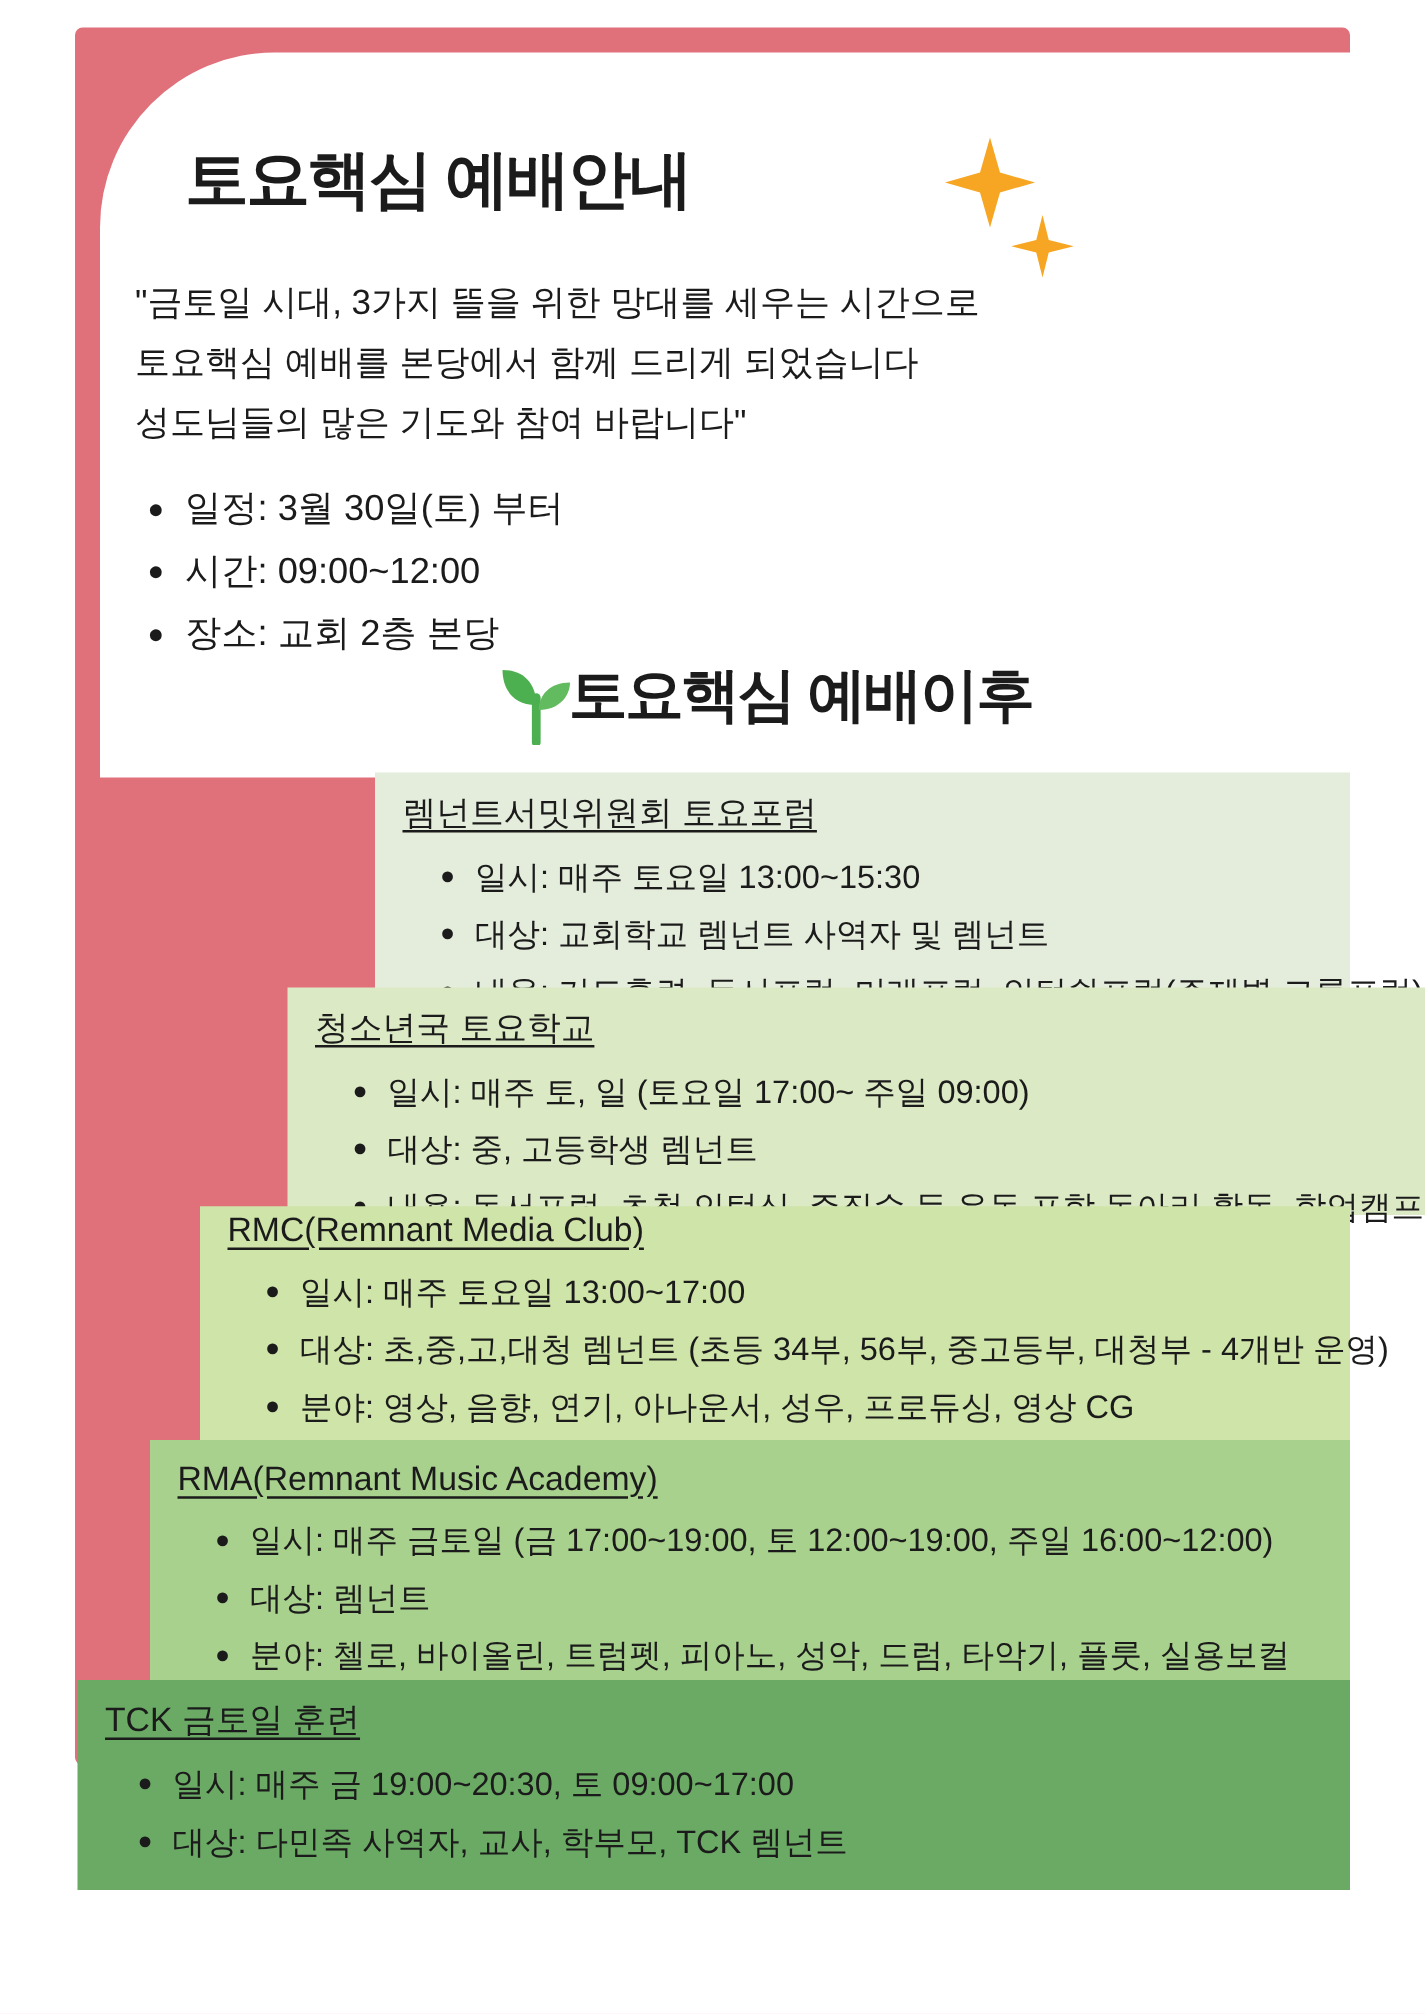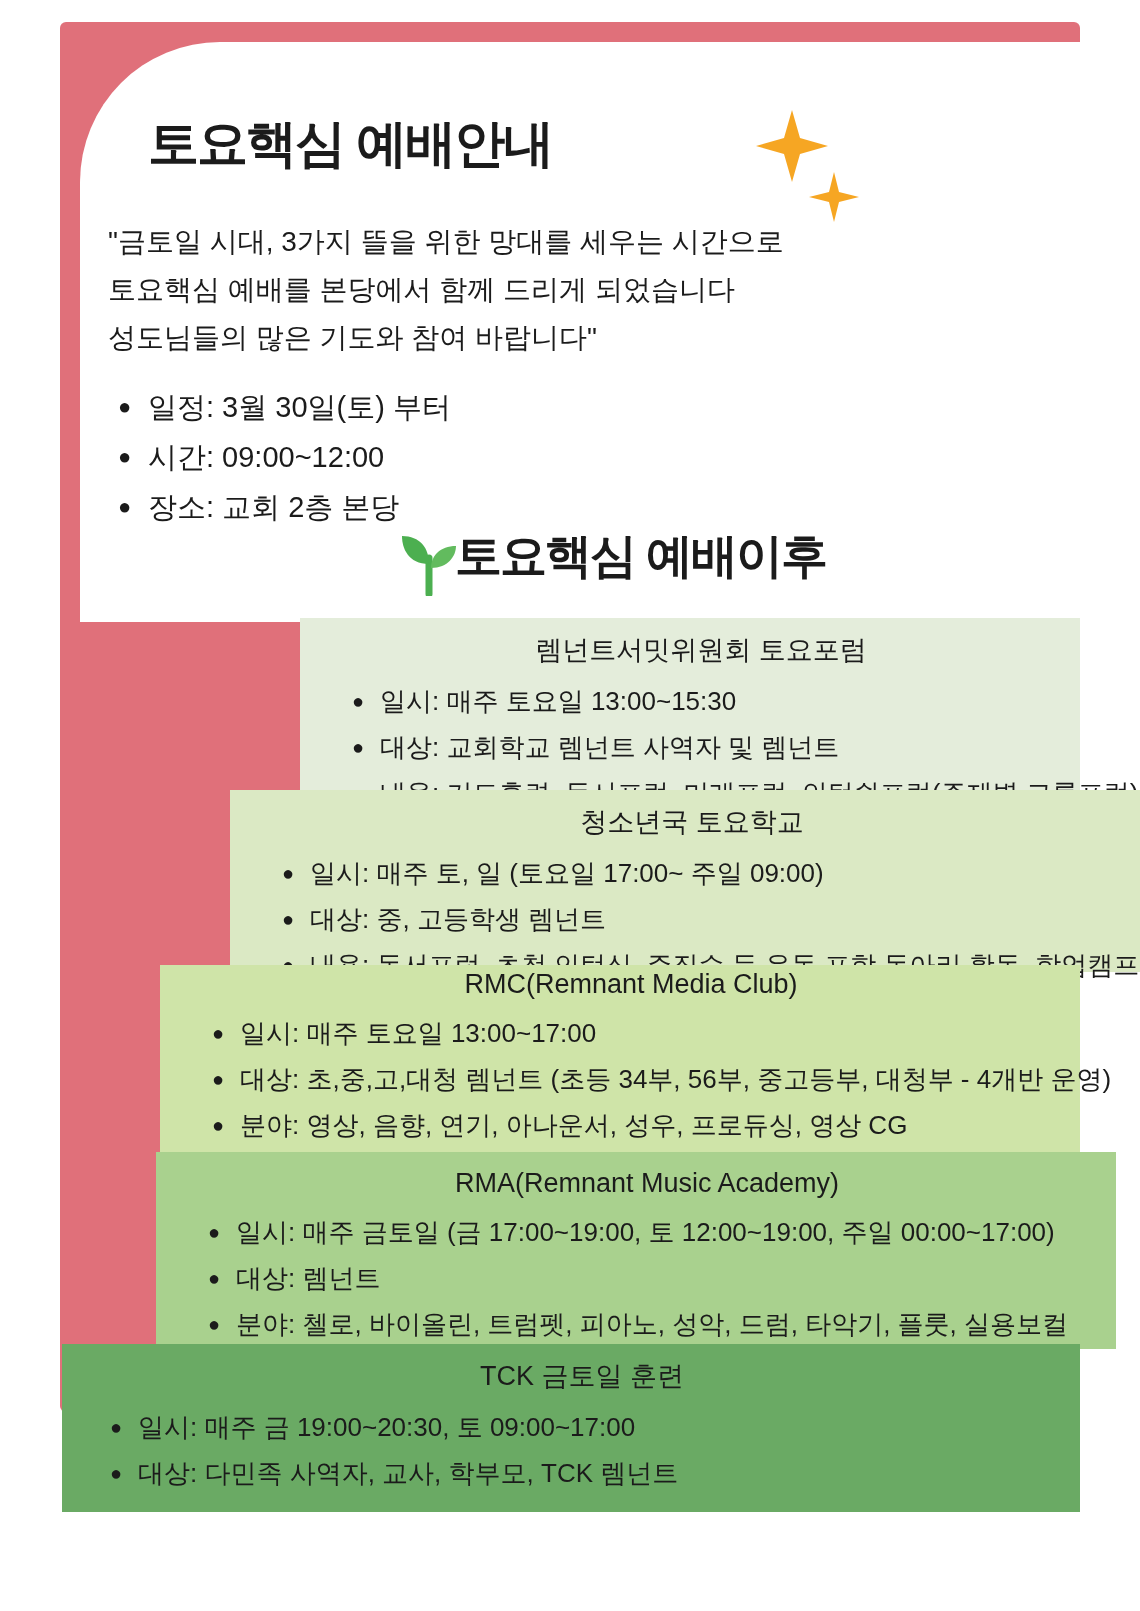--- a/index.html
+++ b/index.html
@@ -95,23 +95,23 @@
   }
 
   
   .block{
     position:absolute;
     box-sizing:border-box;
   }
   .block .head{
     font-size:27px;
     color:#1b1b1b;
+    text-decoration:underline;
     text-underline-offset:5px;
     white-space:nowrap;
-    text-align:center;
   }
   .block ul{
     list-style:none;
     margin:10px 0 0 0;padding:0;
   }
   .block li{
     display:flex;align-items:flex-start;
     font-size:26px;
     line-height:46px;
     color:#1b1b1b;
@@ -143,21 +143,20 @@
     background:#cfe4a8;
     padding:4px 0 0 14px;
   }
   #block-rmc .head{margin-left:8px;}
   #block-rmc ul{margin-left:38px;}
 
   #block-rma{
     left:120px;top:1152px;width:960px;height:197px;
     background:#a9d18e;
     padding:16px 0 0 14px;
-    margin-left:36px;
   }
   #block-rma .head{margin-left:8px;}
   #block-rma ul{margin-left:38px;}
 
   #block-tck{
     left:62px;top:1344px;width:1018px;height:168px;
     background:#6aaa64;
     padding:14px 0 0 14px;
   }
   #block-tck .head{margin-left:8px;}
@@ -260,21 +259,21 @@
           <span>분야: 영상, 음향, 연기, 아나운서, 성우, 프로듀싱, 영상 CG</span>
         </li>
     </ul>
   </div>
 
   <div class="block" id="block-rma">
     <div class="head">RMA(Remnant Music Academy)</div>
     <ul>
       <li>
           <span class="bul">●</span>
-          <span>일시: 매주 금토일 (금 17:00~19:00, 토 12:00~19:00, 주일 00:00~17:00)</span>
+          <span>일시: 매주 금토일 (금 17:00~19:00, 토 12:00~19:00, 주일 16:00~12:00)</span>
         </li>
       <li>
           <span class="bul">●</span>
           <span>대상: 렘넌트</span>
         </li>
       <li>
           <span class="bul">●</span>
           <span>분야: 첼로, 바이올린, 트럼펫, 피아노, 성악, 드럼, 타악기, 플룻, 실용보컬</span>
         </li>
     </ul>

